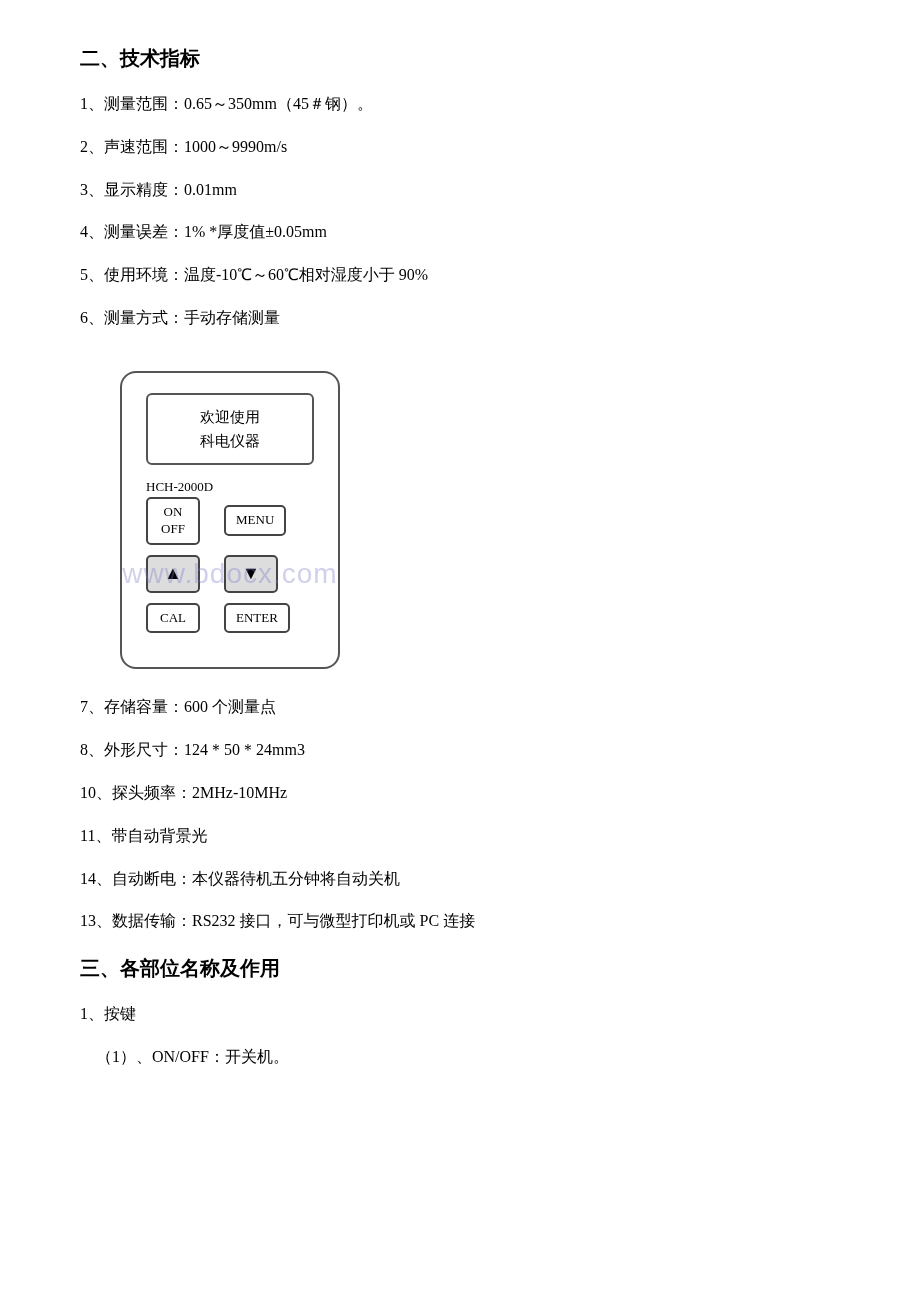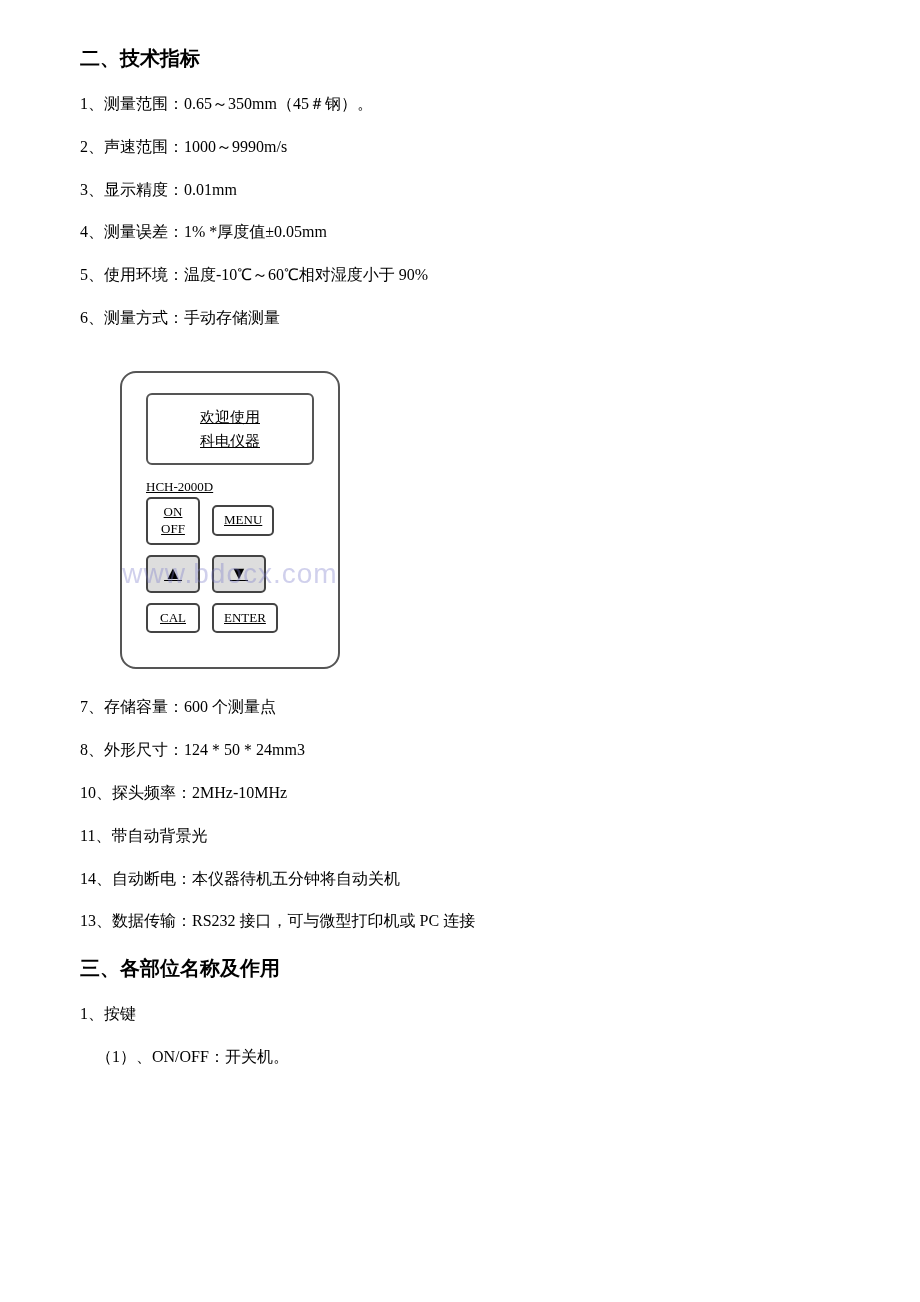--- a/index.html
+++ b/index.html
@@ -41,21 +41,20 @@
       display: inline-block;
     }
 
     .device-box {
       border: 2px solid #555;
       border-radius: 16px;
       padding: 20px 24px 24px 24px;
       width: 220px;
       background: #fff;
       position: relative;
-      text-decoration: underline;
     }
 
     .device-screen {
       border: 2px solid #555;
       border-radius: 6px;
       padding: 10px 14px;
       margin-bottom: 14px;
       text-align: center;
       font-size: 15px;
       line-height: 1.6;
@@ -63,21 +62,21 @@
     }
 
     .device-model {
       font-size: 13px;
       margin-bottom: 2px;
       color: #000;
     }
 
     .device-buttons-row {
       display: flex;
-      gap: 12px;
+      gap: 24px;
       margin-bottom: 10px;
       align-items: center;
     }
 
     .device-btn {
       border: 2px solid #444;
       border-radius: 5px;
       padding: 5px 10px;
       font-size: 13px;
       text-align: center;

